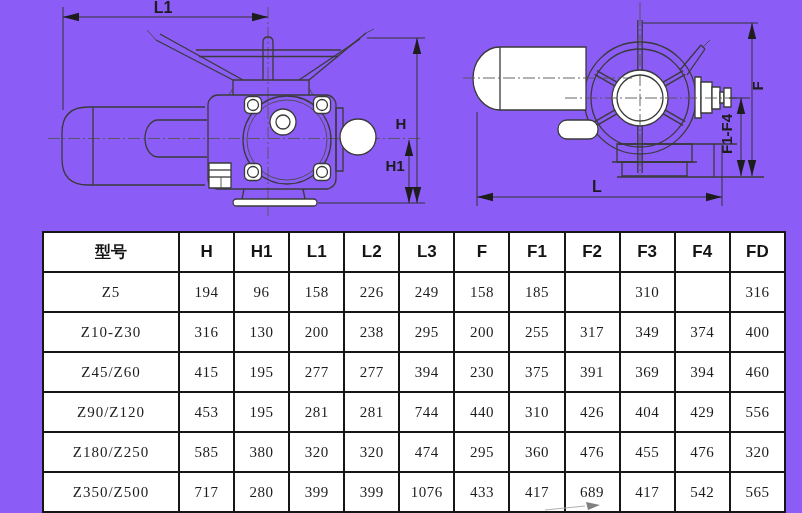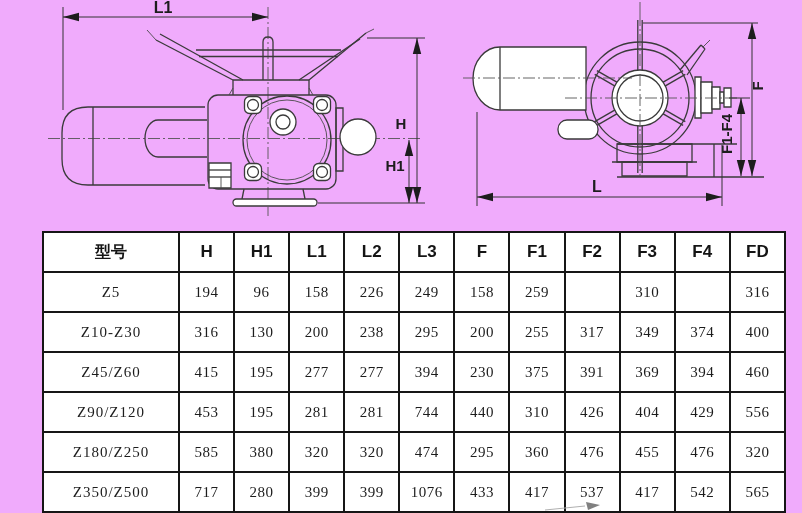--- a/index.html
+++ b/index.html
@@ -1,16 +1,16 @@
 <!DOCTYPE html>
 <html><head>
 <meta charset="utf-8">
 <style>
   html,body{margin:0;padding:0;background:#fff;}
-  #page{position:relative;width:802px;height:513px;background:#f0abfc;overflow:hidden;
+  #page{position:relative;width:802px;height:513px;background:#8b5cf6;overflow:hidden;
         font-family:"Liberation Sans",sans-serif;}
   svg{position:absolute;left:0;top:0;}
   svg line,svg path,svg rect,svg circle,svg polyline{vector-effect:non-scaling-stroke;}
   .ol{stroke:#3a3a3a;stroke-width:1.3;fill:none;}
   .olw{stroke:#3a3a3a;stroke-width:1.3;fill:#fff;}
   .thin{stroke:#4a4a4a;stroke-width:0.9;fill:none;}
   .dim{stroke:#333;stroke-width:1;fill:none;}
   .cl{stroke:#555;stroke-width:0.9;fill:none;stroke-dasharray:12 3 2 3;}
   .ah{fill:#1d1d1d;stroke:none;}
   .dimtxt{font:600 15px "Liberation Sans",sans-serif;fill:#1d1d1d;}
@@ -217,21 +217,21 @@
       <th>FD</th>
     </tr>
     <tr>
       <td class="model-c">Z5</td>
       <td>194</td>
       <td>96</td>
       <td>158</td>
       <td>226</td>
       <td>249</td>
       <td>158</td>
-      <td>259</td>
+      <td>185</td>
       <td></td>
       <td>310</td>
       <td></td>
       <td>316</td>
     </tr>
     <tr>
       <td class="model-c">Z10-Z30</td>
       <td>316</td>
       <td>130</td>
       <td>200</td>
@@ -288,21 +288,21 @@
     </tr>
     <tr>
       <td class="model-c">Z350/Z500</td>
       <td>717</td>
       <td>280</td>
       <td>399</td>
       <td>399</td>
       <td>1076</td>
       <td>433</td>
       <td>417</td>
-      <td>537</td>
+      <td>689</td>
       <td>417</td>
       <td>542</td>
       <td>565</td>
     </tr>
   </tbody>
     </table>
 
   <svg width="70" height="15" style="left:540px;top:498px;">
     <line x1="5" y1="12" x2="45" y2="8" stroke="#b0b0b0" stroke-width="1"></line>
     <path d="M46,4 L60,7 L48,12 Z" fill="#6a6a6a" opacity="0.85"></path>

